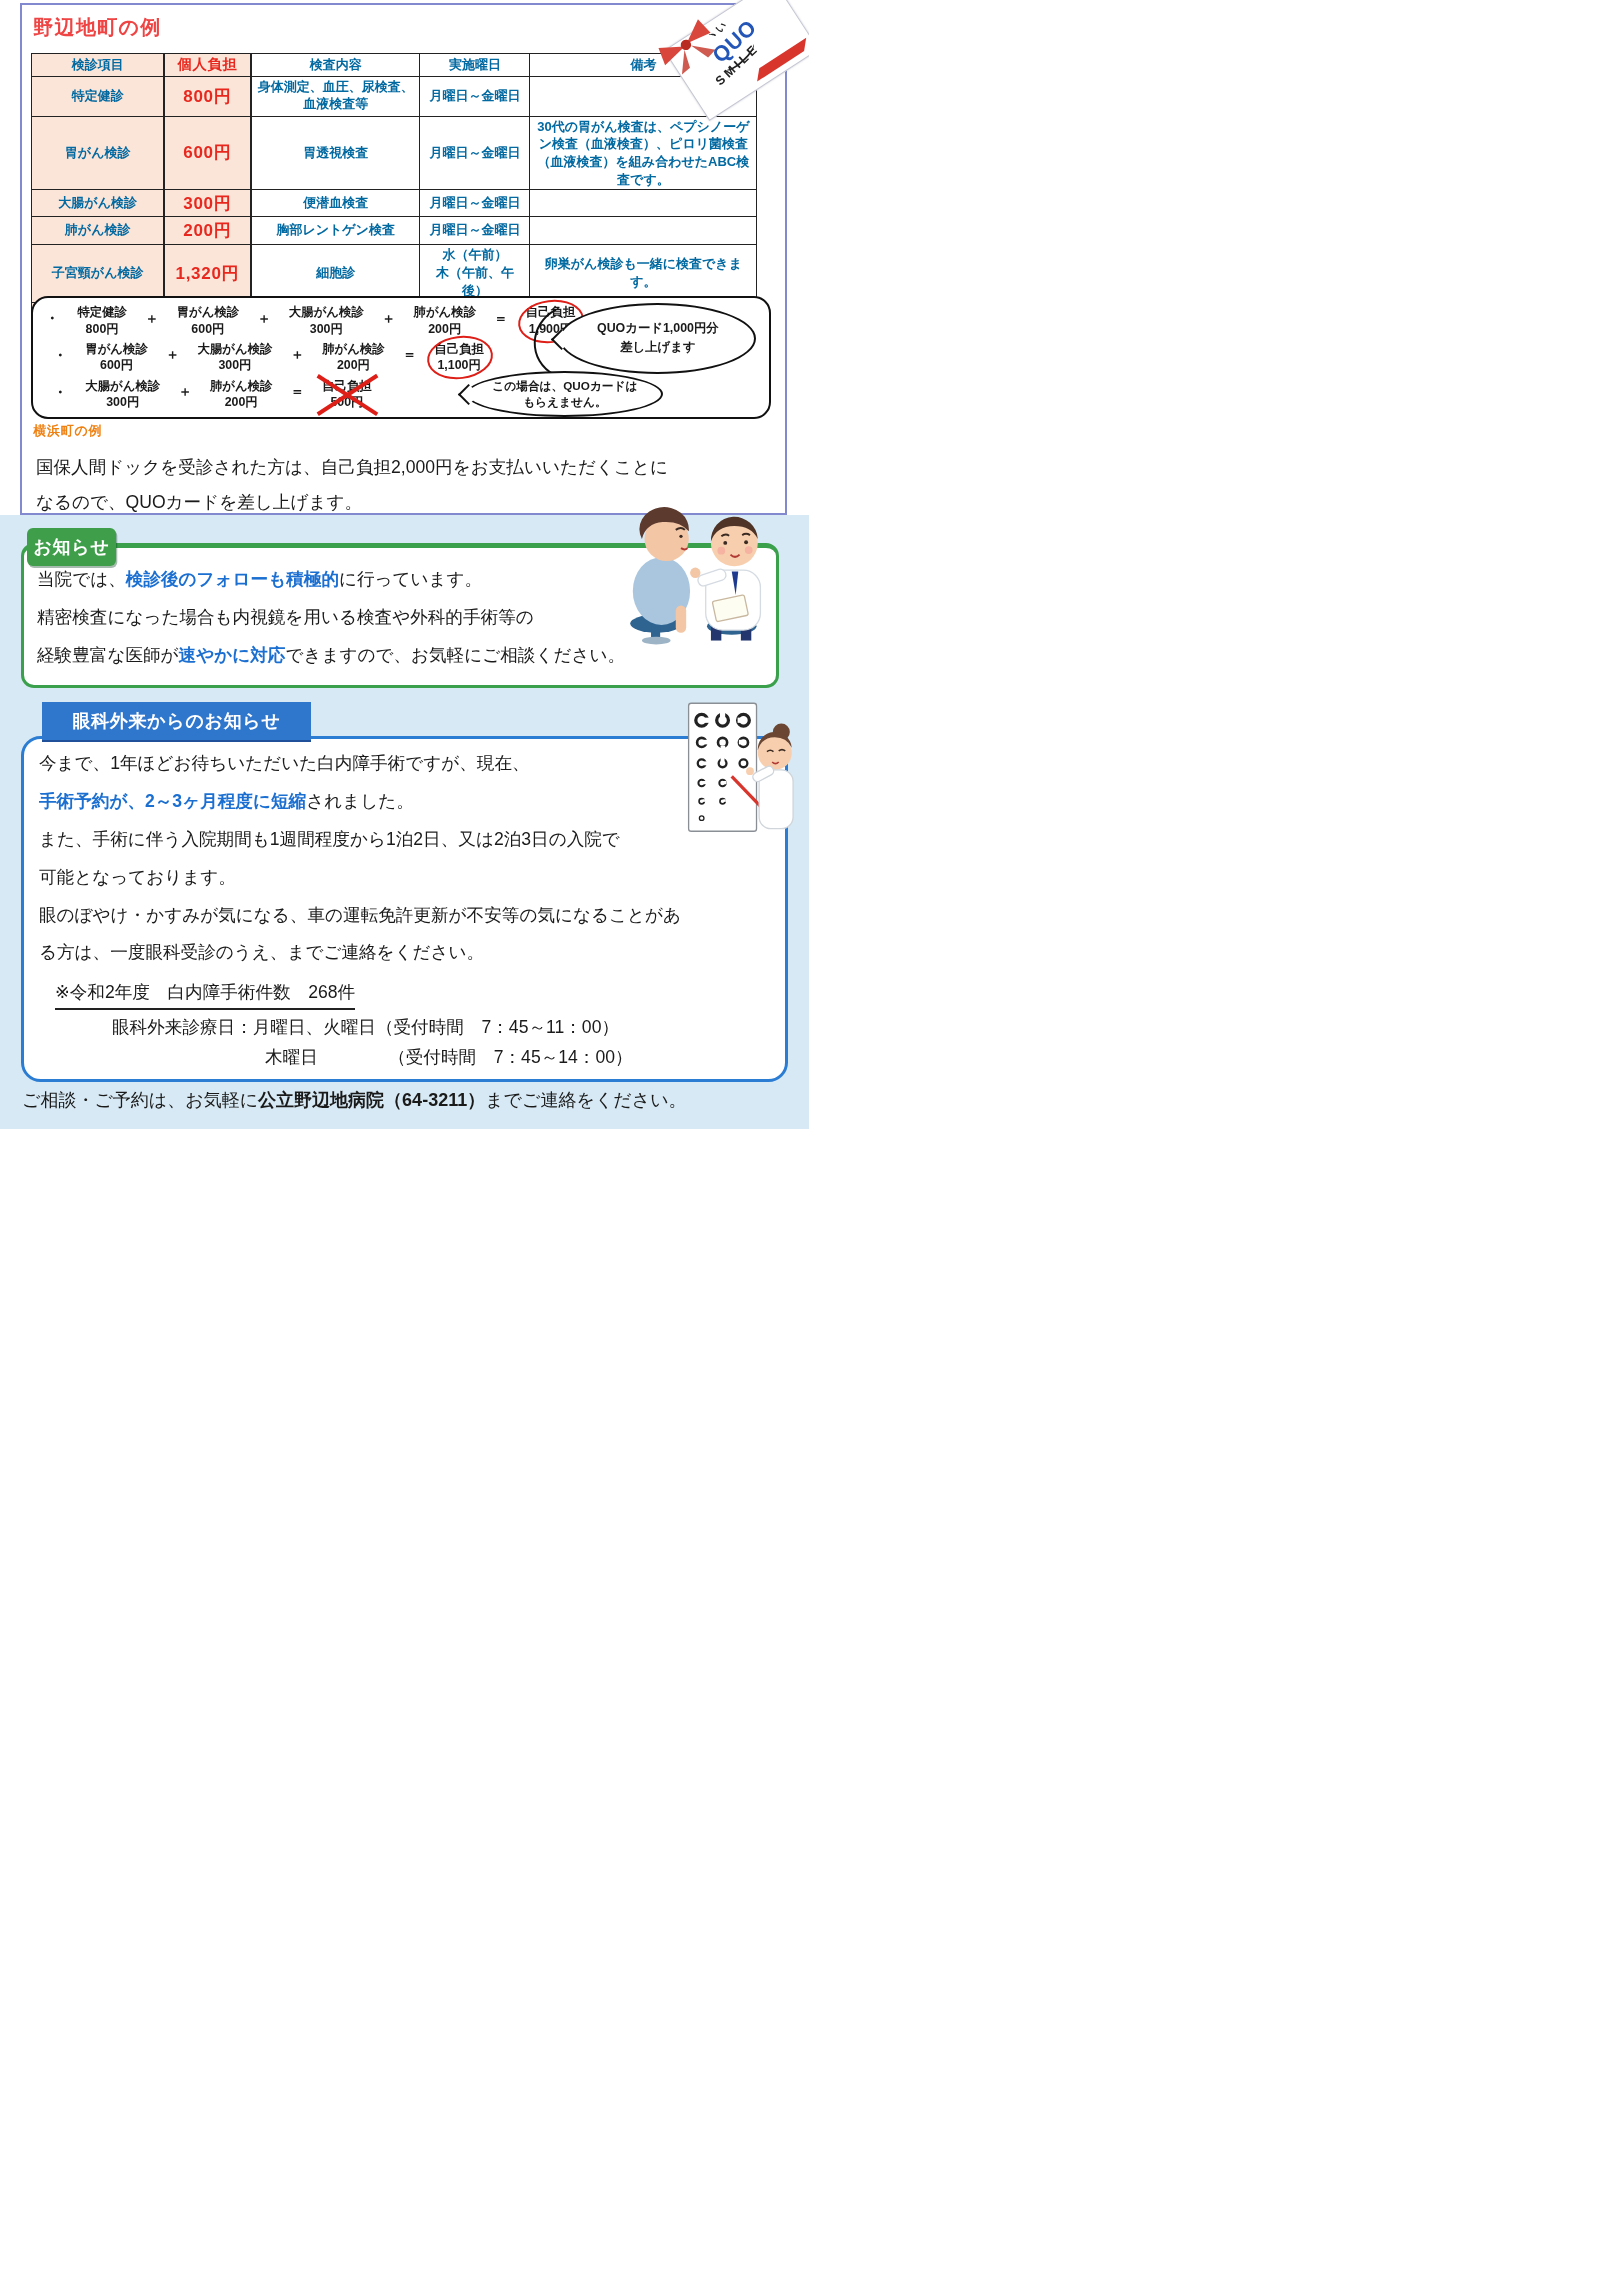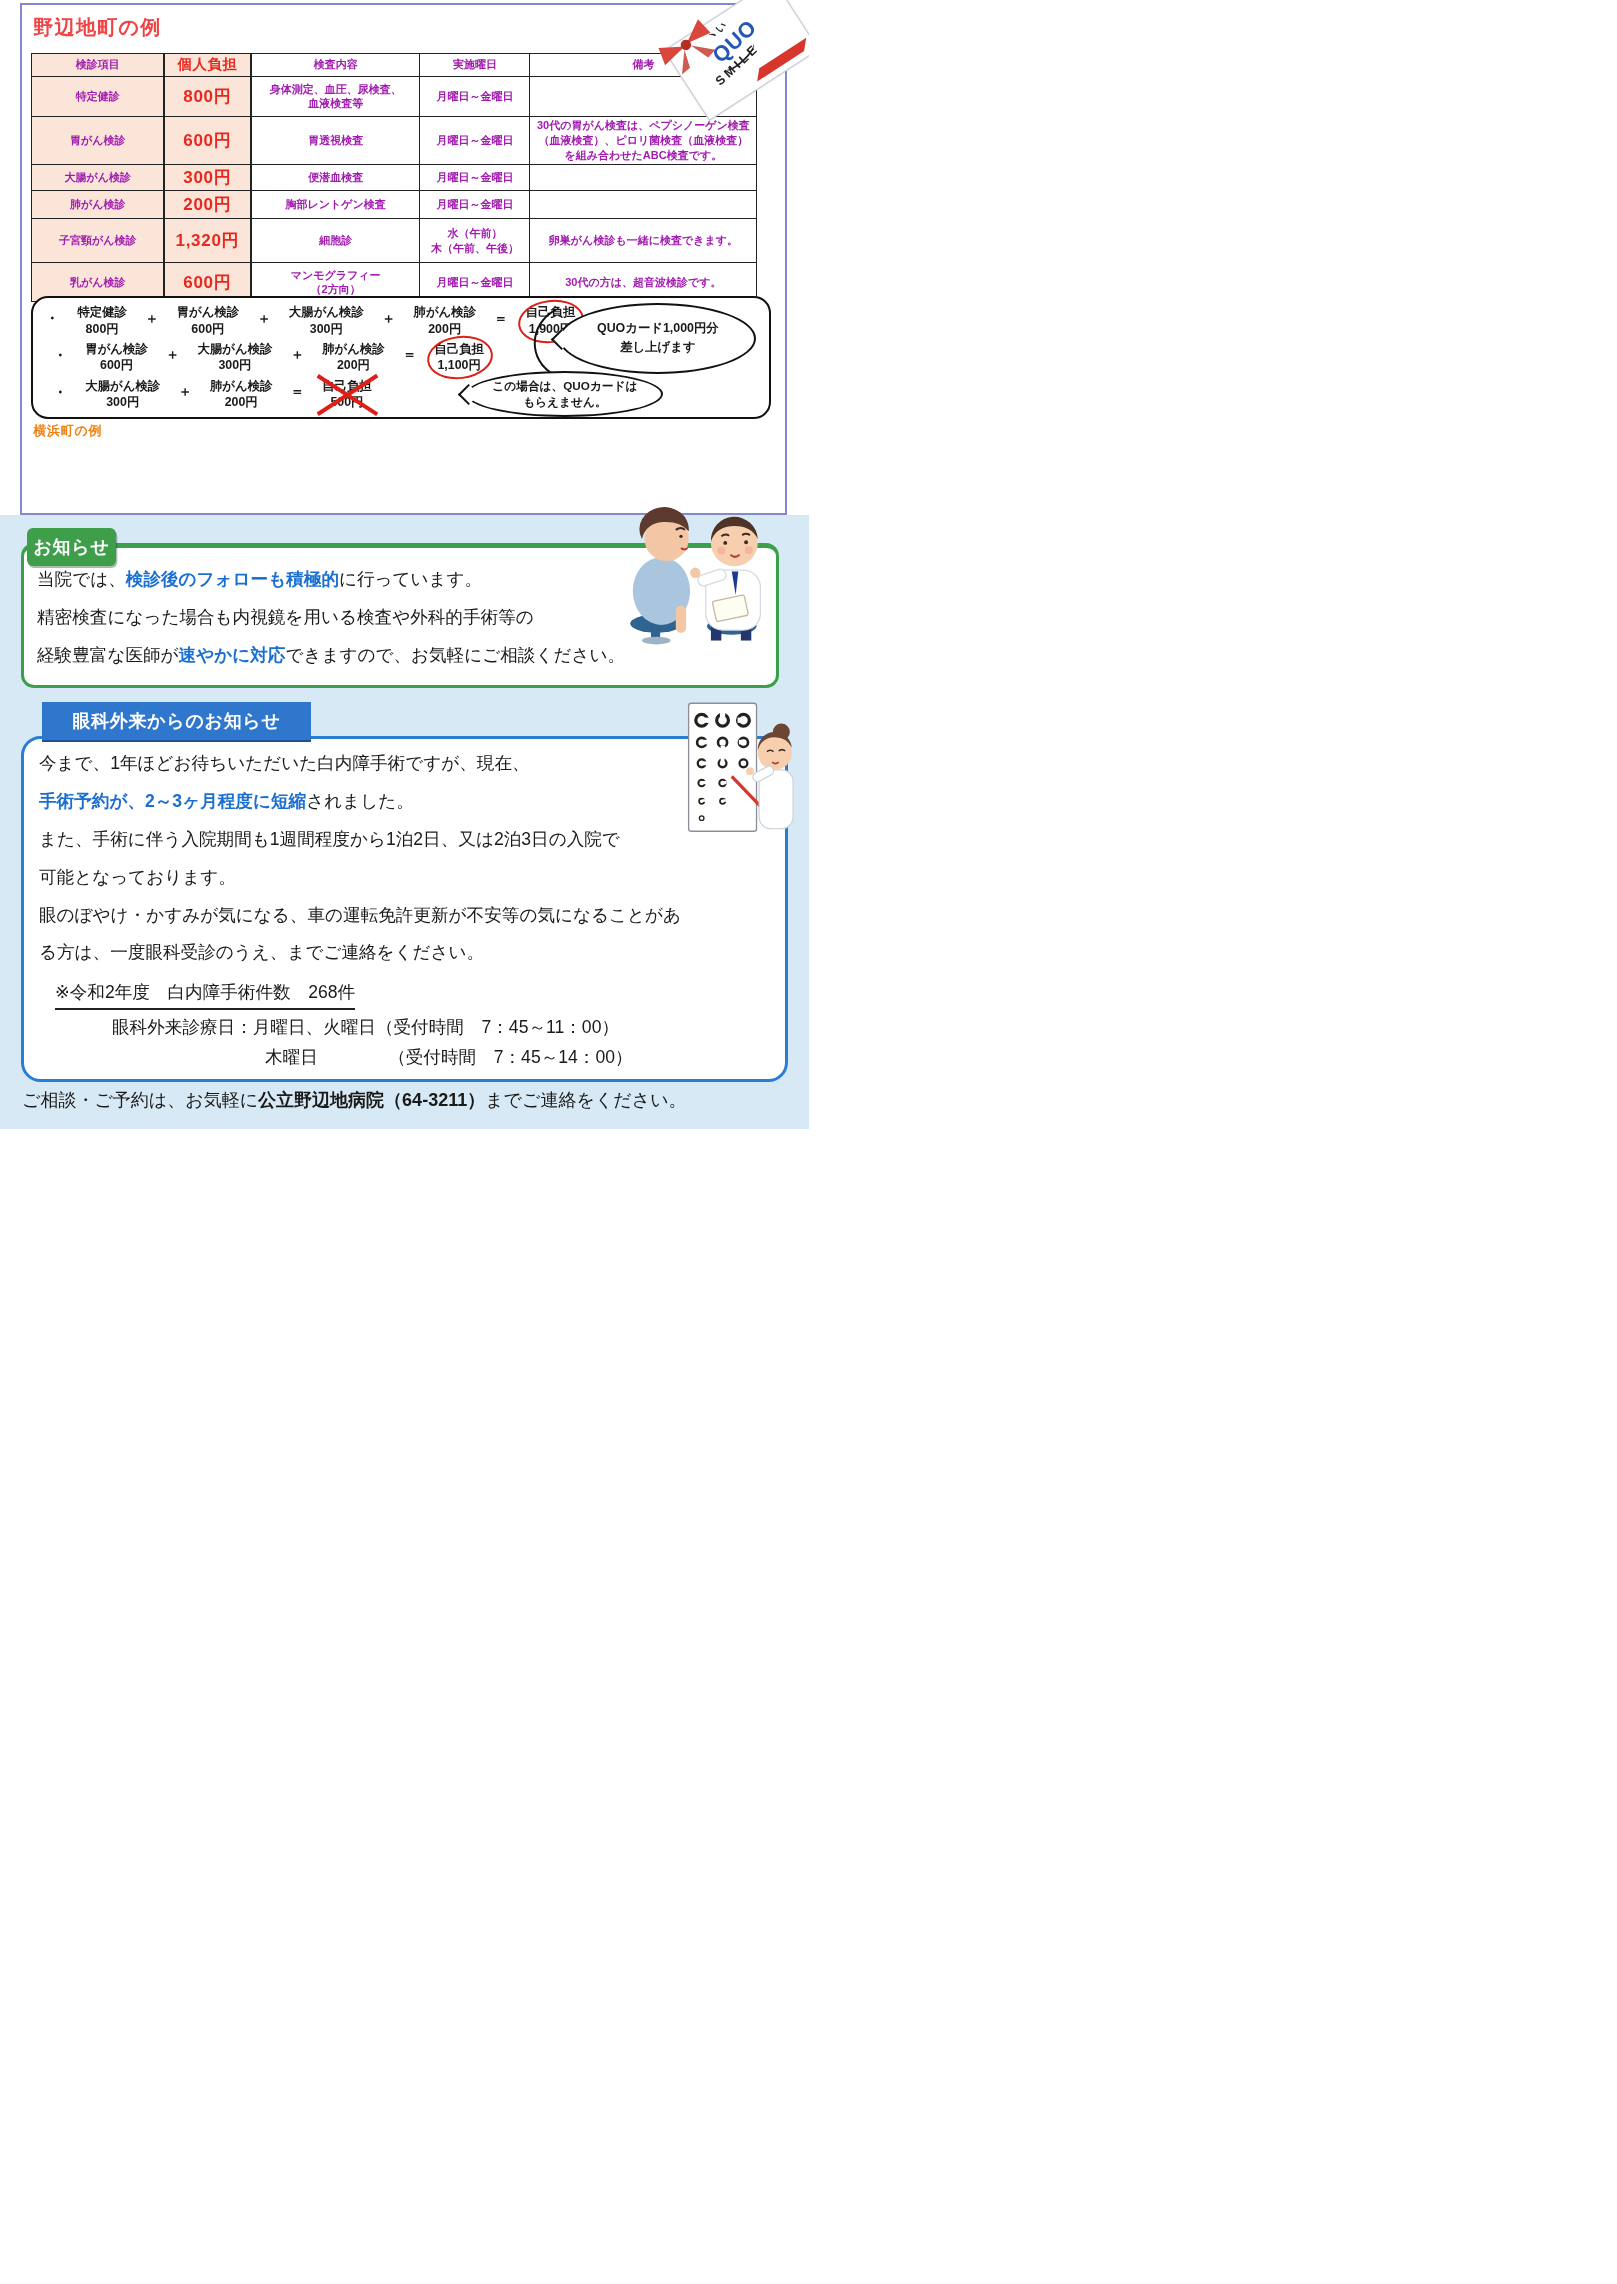--- a/index.html
+++ b/index.html
@@ -8,21 +8,21 @@
   .band{position:absolute;left:0;top:515px;width:809px;height:614px;background:#d7e9f4;}
   
   .box1{position:absolute;left:19.6px;top:2.6px;width:763px;height:508px;background:#fff;
         border:2.6px solid #8289ce;}
   .title-green{position:absolute;left:11.7px;top:9px;font-size:20px;font-weight:700;
         color:#ef4444;letter-spacing:1.3px;}
   
   table.nh{position:absolute;left:9.8px;top:48px;border-collapse:collapse;table-layout:fixed;
         font-weight:700;}
   table.nh td,table.nh th{border:1.3px solid #222;text-align:center;vertical-align:middle;
-        padding:1.3px 3.9px;font-size:11px;color:#a21caf;overflow:hidden;}
+        padding:1.3px 3.9px;font-size:13px;color:#0369a1;overflow:hidden;}
   table.nh .pink{background:#fbe5d9;}
   table.nh .cost{border-left-width:2px;border-right-width:2px;color:#e8281e;font-size:17px;letter-spacing:0.7px;}
   table.nh th.cost{font-size:14.3px;}
   .pre{white-space:pre-line;}
   .cell-sm{font-size:11.7px;line-height:1.3;}
   .note-sm{font-size:9.8px;text-align:left;line-height:1.35;padding:1.3px 4.6px;}
   .note-md{font-size:12.4px;text-align:left;padding:1.3px 5.2px;}
   
   .quo-card{position:absolute;left:654px;top:3.9px;width:129px;height:82px;background:#fff;
         border:0.7px solid #c4c6d2;transform:rotate(-33deg);z-index:6;box-shadow:0 0 2px rgba(60,60,90,.25);}
@@ -207,20 +207,24 @@
       <svg class="connector" width="42" height="72" viewBox="0 0 64 110">
         <path d="M58,4 C16,26 14,82 56,104" stroke="#111" stroke-width="3" fill="none"></path>
       </svg>
       <div class="bubble bub1">QUOカード1,000円分
 差し上げます</div>
       <div class="bubble bub2">この場合は、QUOカードは
 もらえません。</div>
     </div>
 
     <div class="title-orange">横浜町の例</div>
+    <div class="yoko-p">
+      <span>国保人間ドックを受診された方は、自己負担2,000円をお支払いいただくことに</span><br>
+      <span>なるので、QUOカードを差し上げます。</span>
+    </div>
   </div>
 
   <div class="notice-label">お知らせ</div>
   <div class="box2"></div>
   <div class="n-line" style="top:567px;">
     <span>当院では、</span><span class="blue-strong">検診後のフォローも積極的</span><span>に行っています。</span>
   </div>
   <div class="n-line" style="top:605px;">精密検査になった場合も内視鏡を用いる検査や外科的手術等の</div>
   <div class="n-line" style="top:643px;">
     <span>経験豊富な医師が</span><span class="blue-strong">速やかに対応</span><span>できますので、お気軽にご相談ください。</span>

